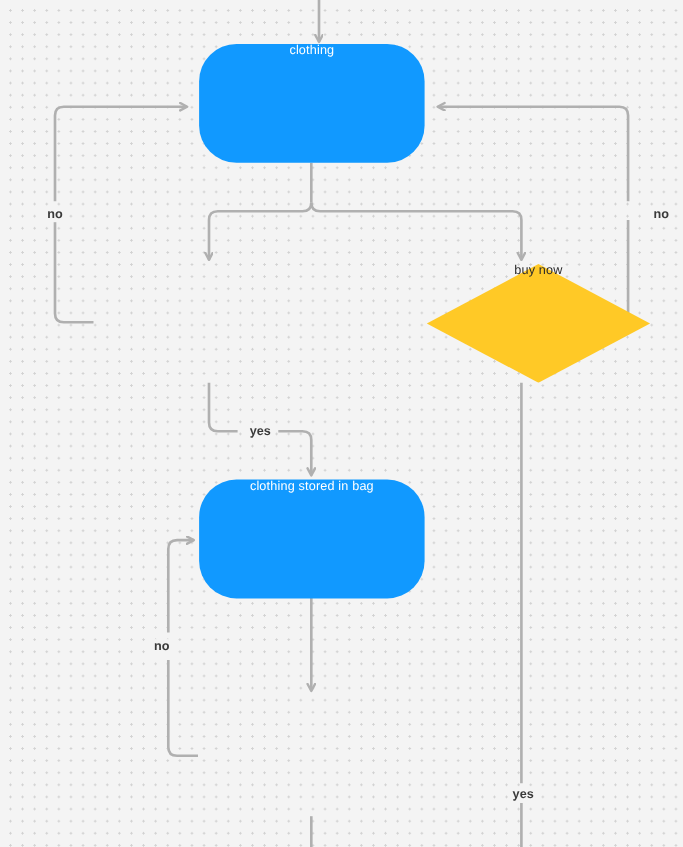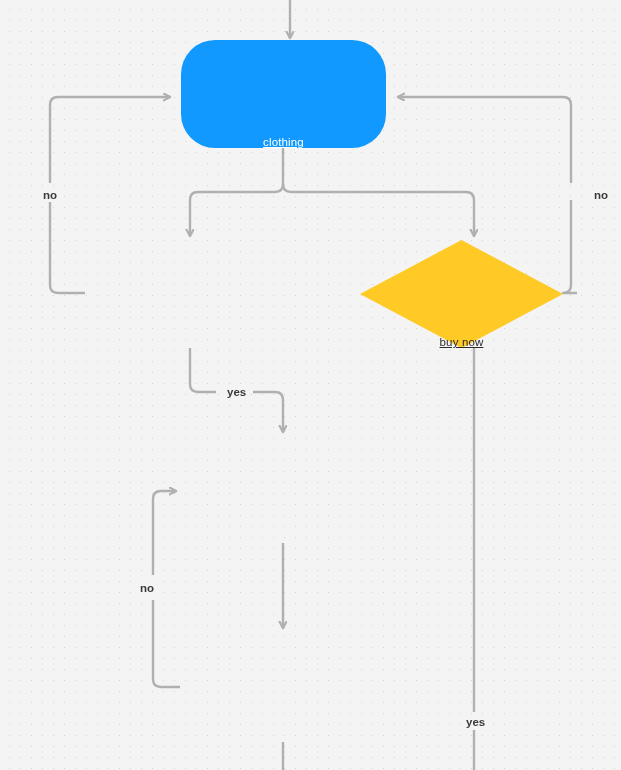--- a/index.html
+++ b/index.html
@@ -21,24 +21,23 @@
   #edges {
     position: absolute;
     left: 0;
     top: 0;
     width: 621px;
     height: 770px;
   }
   .node {
     position: absolute;
     display: flex;
-    align-items: flex-end;
+    align-items: flex-start;
     justify-content: center;
     box-sizing: border-box;
-    text-decoration: underline;
   }
   .node-process {
     border-radius: 34px;
     color: #ffffff;
     font-size: 11.5px;
     letter-spacing: 0.15px;
   }
   .node-decision {
     color: #2b2b2b;
     font-size: 11.5px;
@@ -109,27 +108,30 @@
 
       <path d="M283,742 L283,774"></path>
     </g>
   </svg>
 
   <div class="node node-process" style="left:181px; top:40px; width:205px; height:108px; background:#1199ff;">
     <span class="label">clothing</span>
   </div>
 
 
-  <div class="node node-decision" style="left:360px; top:240px; width:203px; height:108px;">
+  <div class="node node-decision" style="left:388px; top:240px; width:203px; height:108px;">
     <svg class="diamond-shape" viewBox="0 0 203 108" preserveAspectRatio="none" xmlns="http://www.w3.org/2000/svg">
       <polygon points="101.5,0 203,54 101.5,108 0,54" fill="#ffc926"></polygon>
     </svg>
     <span class="label">buy now</span>
   </div>
 
+  <div class="node node-process" style="left:181px; top:436px; width:205px; height:108px; background:#1199ff;">
+    <span class="label">clothing stored in bag</span>
+  </div>
 
 
   <div class="edge-label" style="left:40px; top:188px;">no</div>
 
   <div class="edge-label" style="left:591px; top:188px;">no</div>
 
   <div class="edge-label" style="left:224px; top:385px;">yes</div>
 
   <div class="edge-label" style="left:137px; top:581px;">no</div>
 

